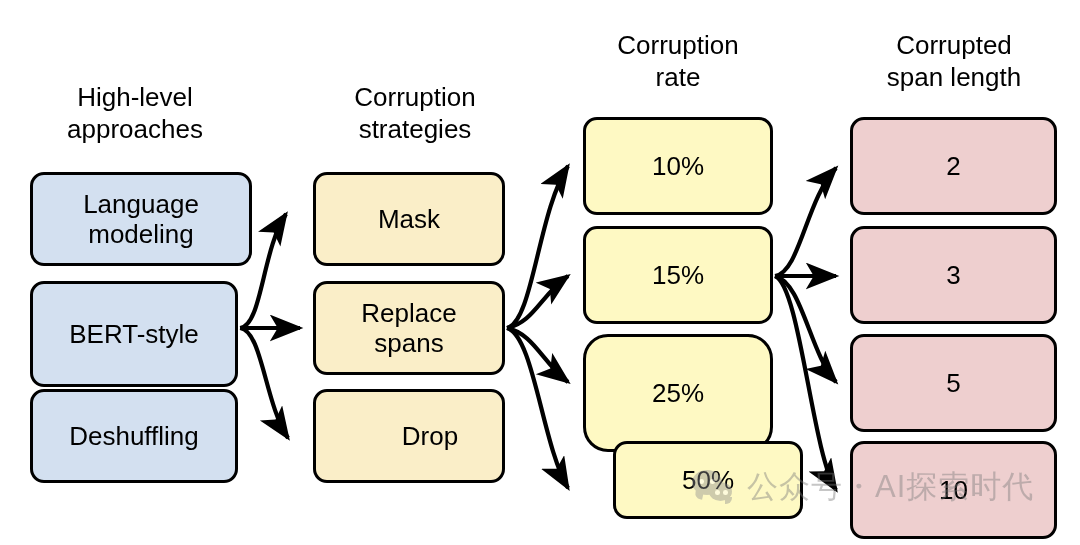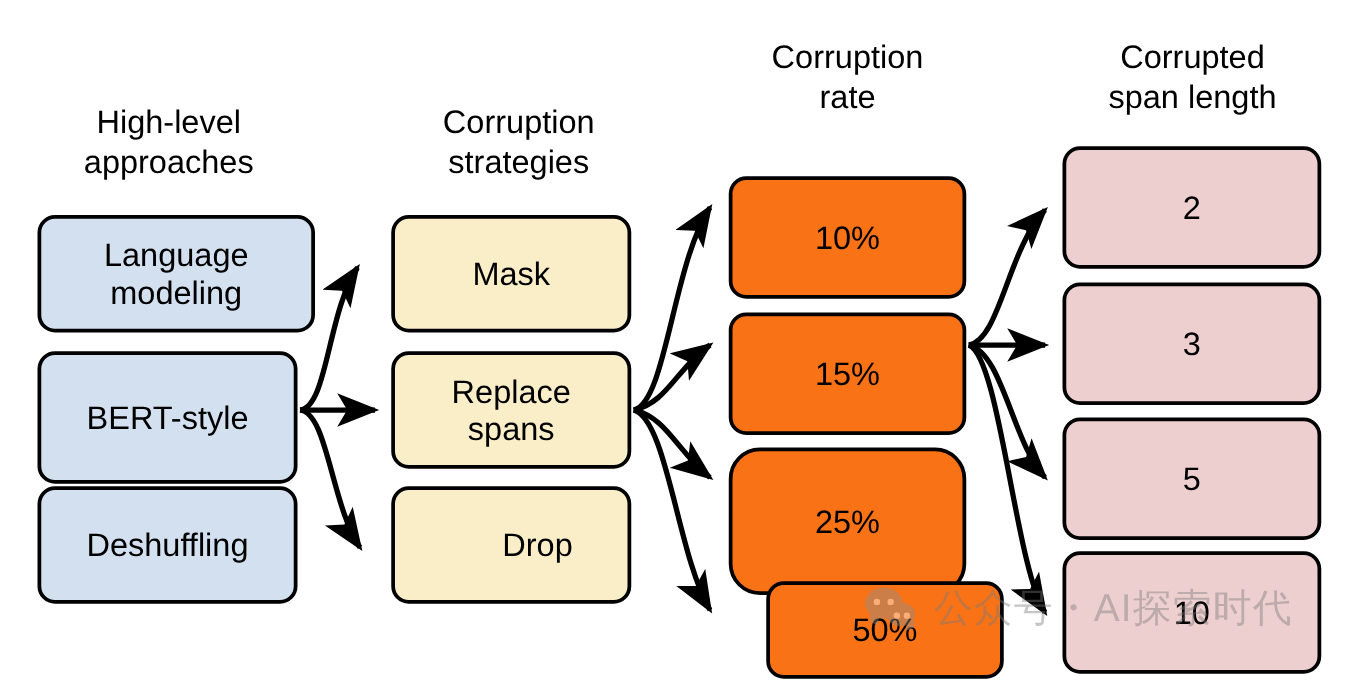--- a/index.html
+++ b/index.html
@@ -32,21 +32,21 @@
     justify-content:center;
     text-align:center;
     font-size:26px;
     line-height:1.16;
     color:#000;
     white-space:pre-line;
     padding:2px 6px;
   }
   .node.blue{background:#d3e0f0;}
   .node.yellow{background:#faeec8;}
-  .node.green{background:#f97316;margin-top:24px;}
+  .node.green{background:#fef9c3;}
   .node.pink{background:#eecfcf;}
 
   svg.edges{position:absolute;left:0;top:0;width:1080px;height:545px;pointer-events:none;}
 
   .watermark{
     position:absolute;
     display:flex;
     align-items:center;
     gap:11px;
     opacity:.42;

